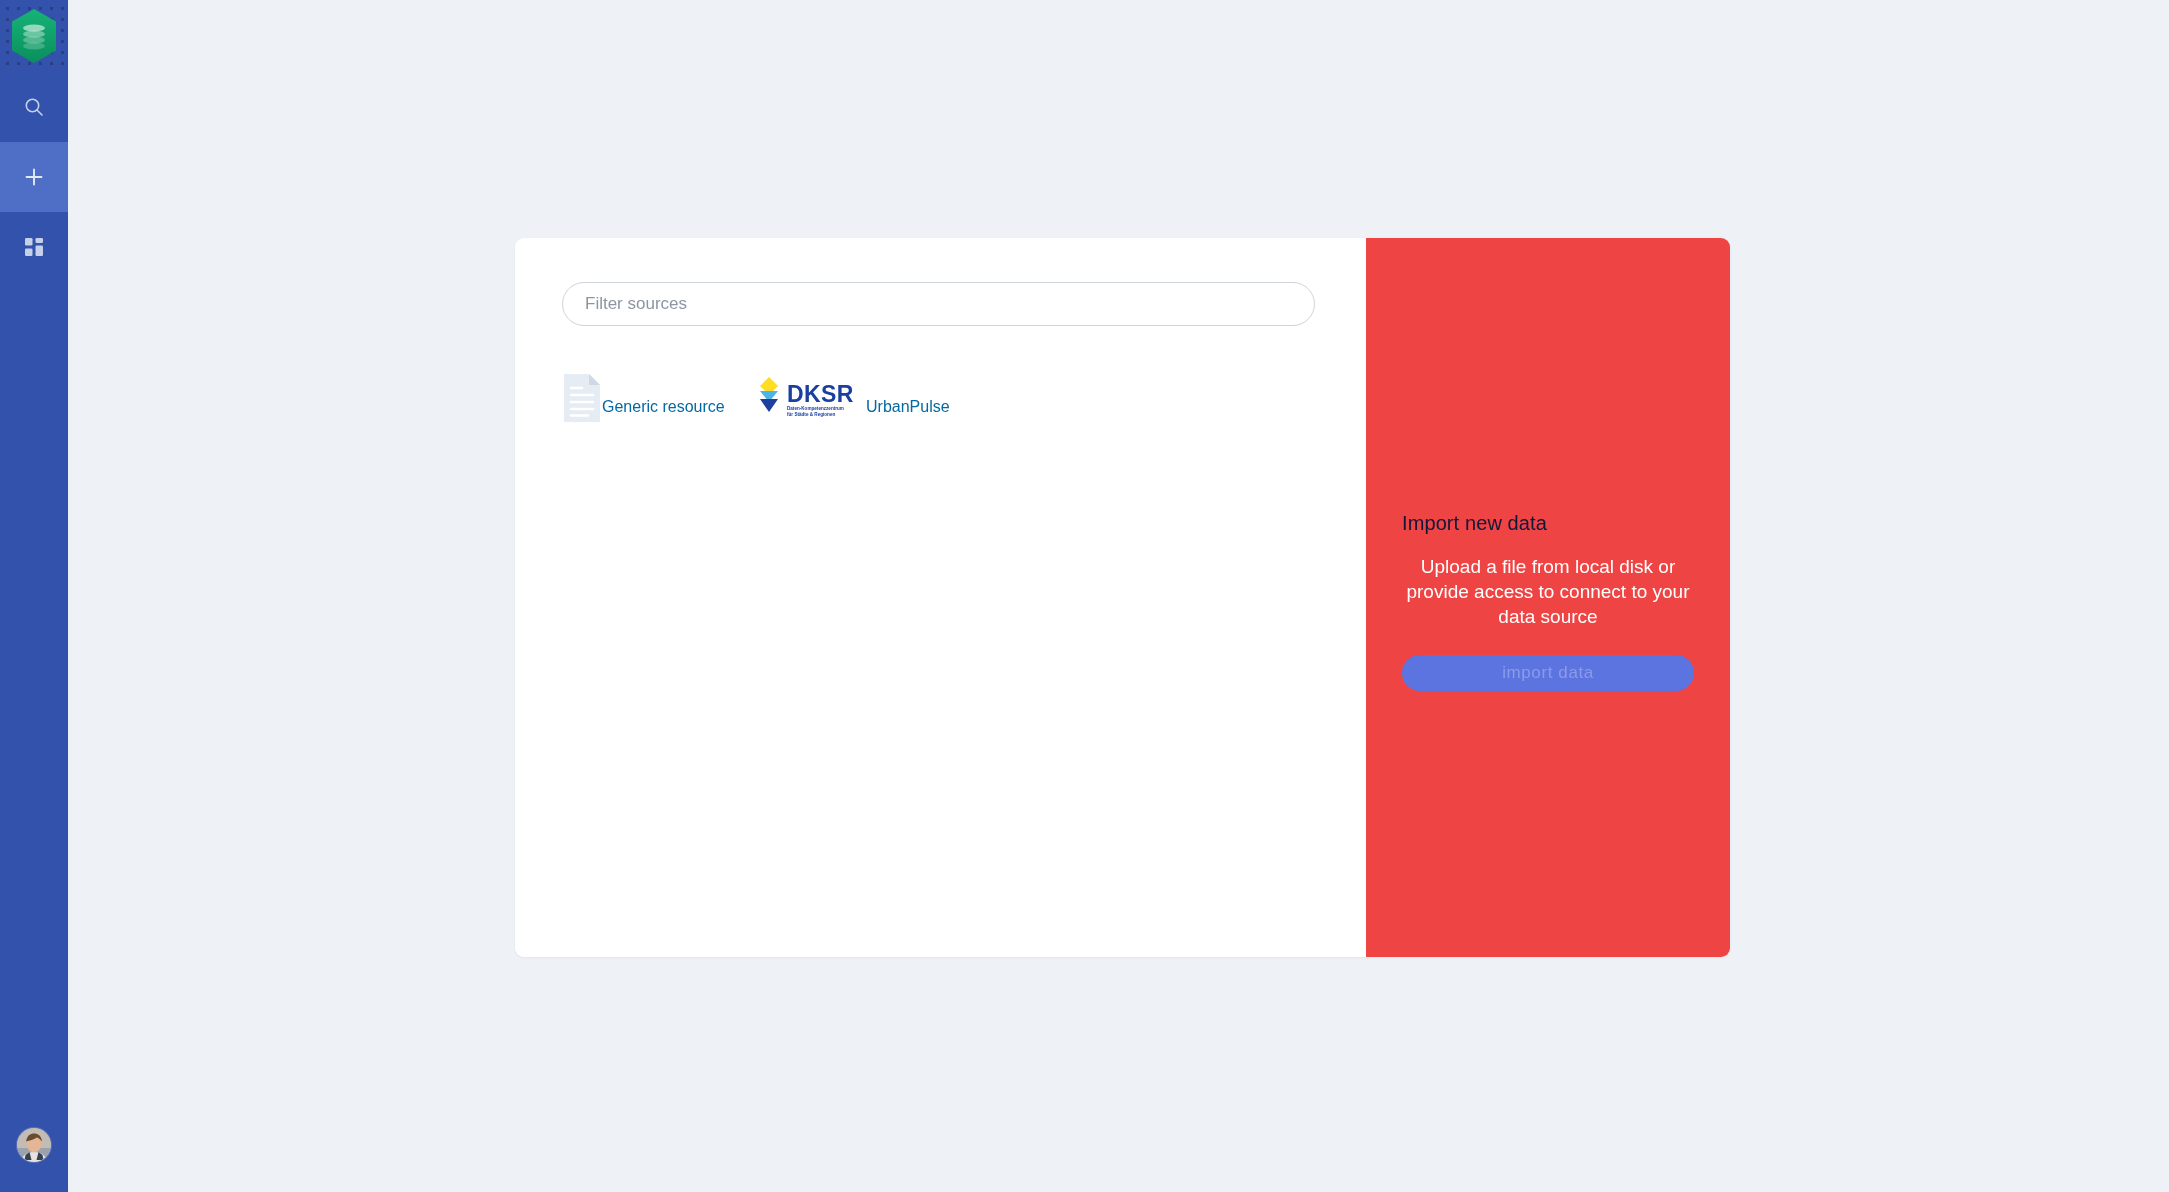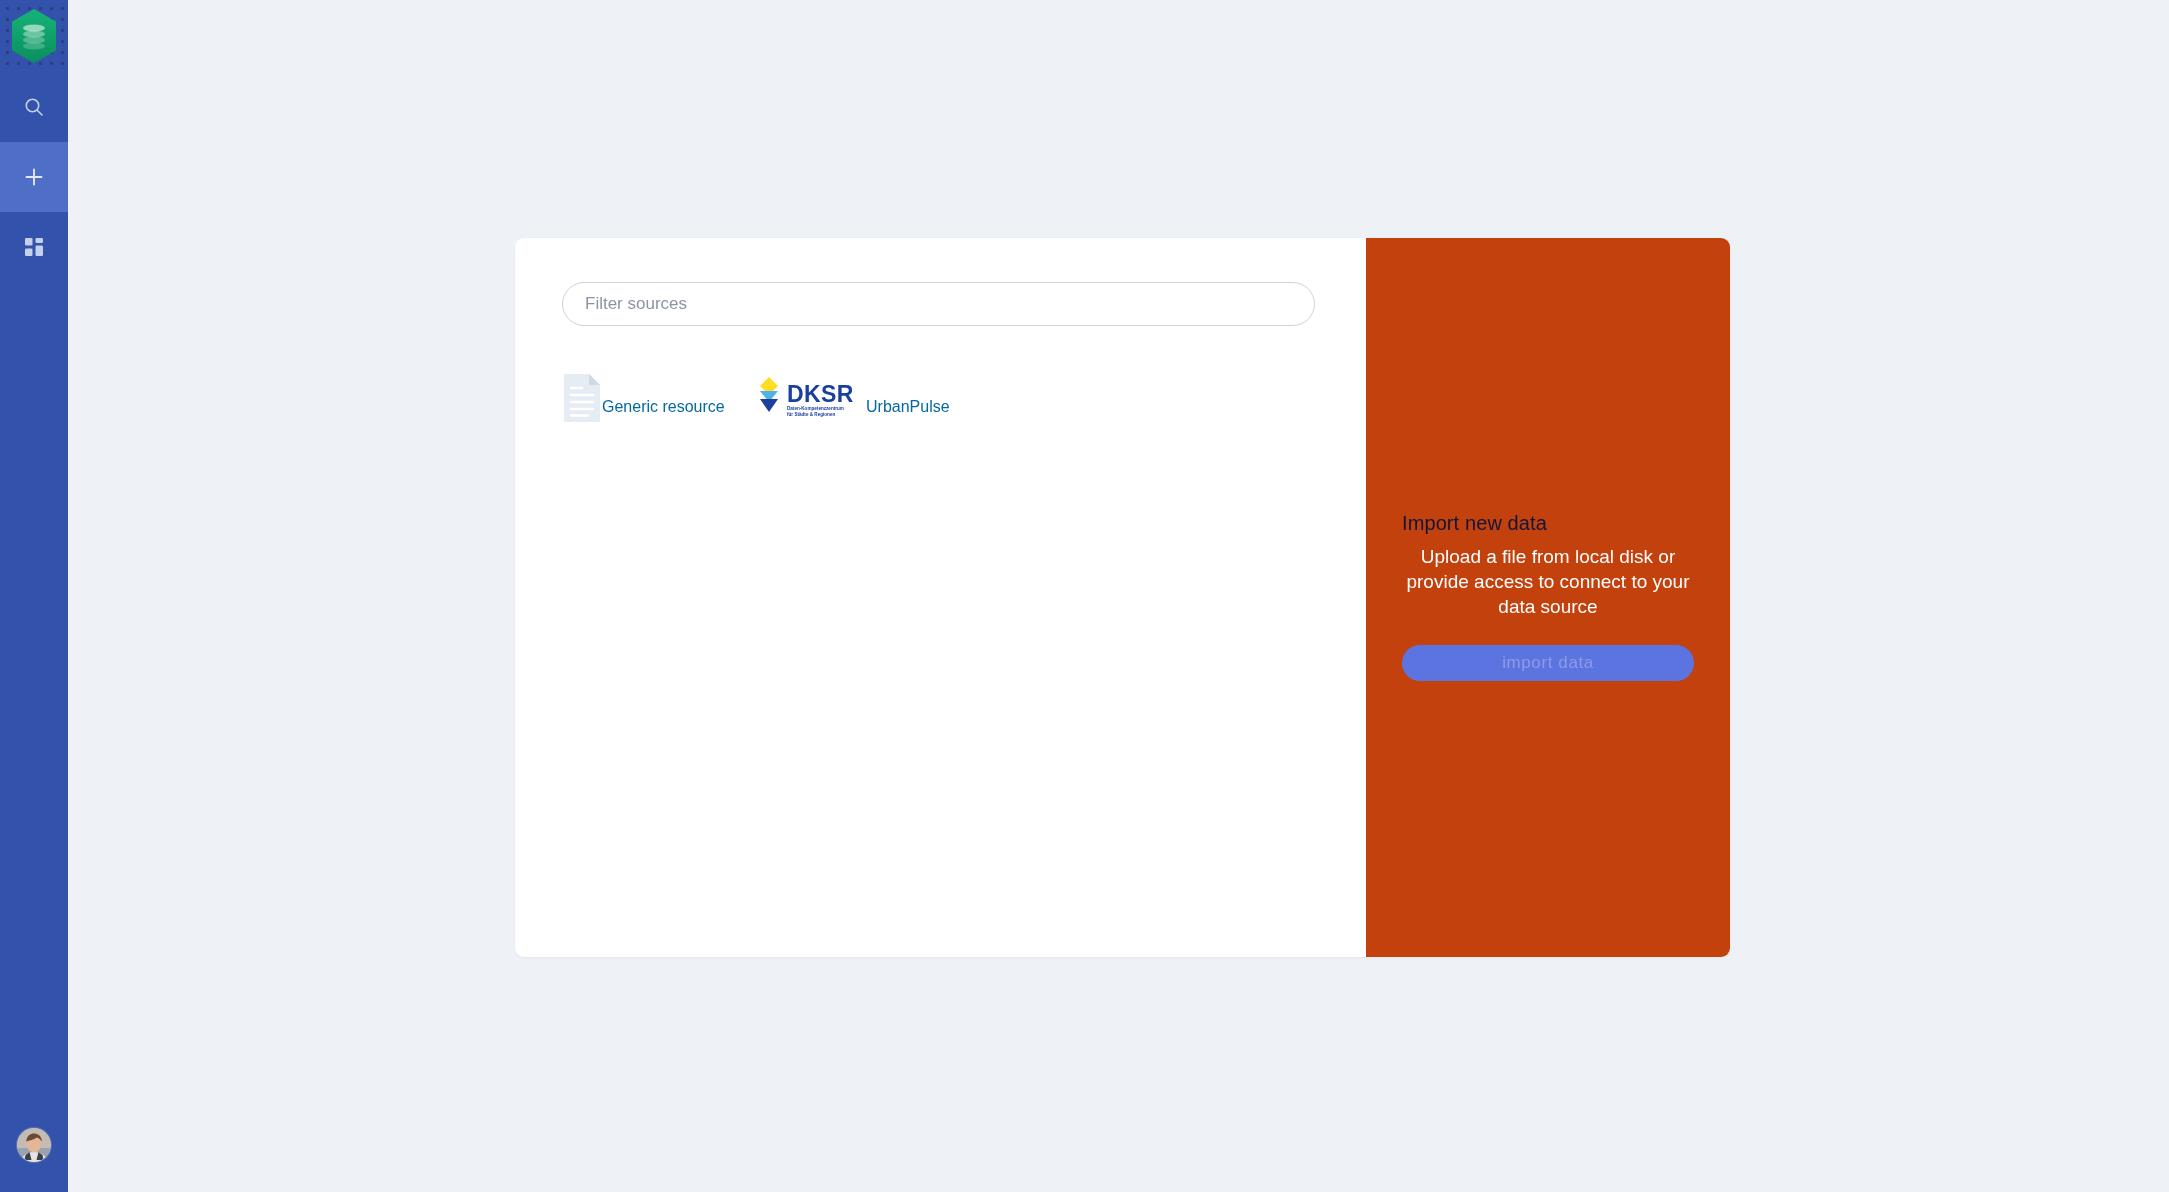--- a/index.html
+++ b/index.html
@@ -133,37 +133,37 @@
     line-height: 19px;
     color: #0369a1;
     text-align: center;
     max-width: 150px;
   }
 
   
   #card-right {
     width: 364px;
     height: 100%;
-    background: #c2410c;
+    background: #ef4444;
     position: relative;
     padding: 0 36px;
   }
   .panel-inner {
     position: absolute;
     left: 36px;
     right: 36px;
     top: 274px;
   }
   .panel-title {
     font-size: 20px;
     color: #12163a;
     letter-spacing: .1px;
   }
   .panel-desc {
-    margin-top: 9px;
+    margin-top: 19px;
     font-size: 19px;
     line-height: 25px;
     color: #ffffff;
     text-align: center;
   }
   .import-btn {
     margin-top: 26px;
     width: 100%;
     height: 36px;
     border: none;

